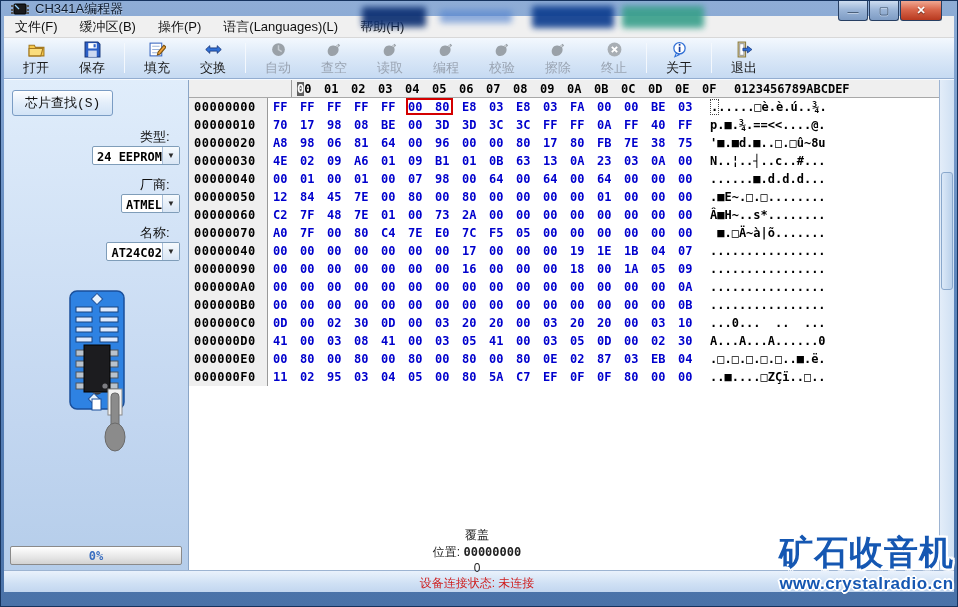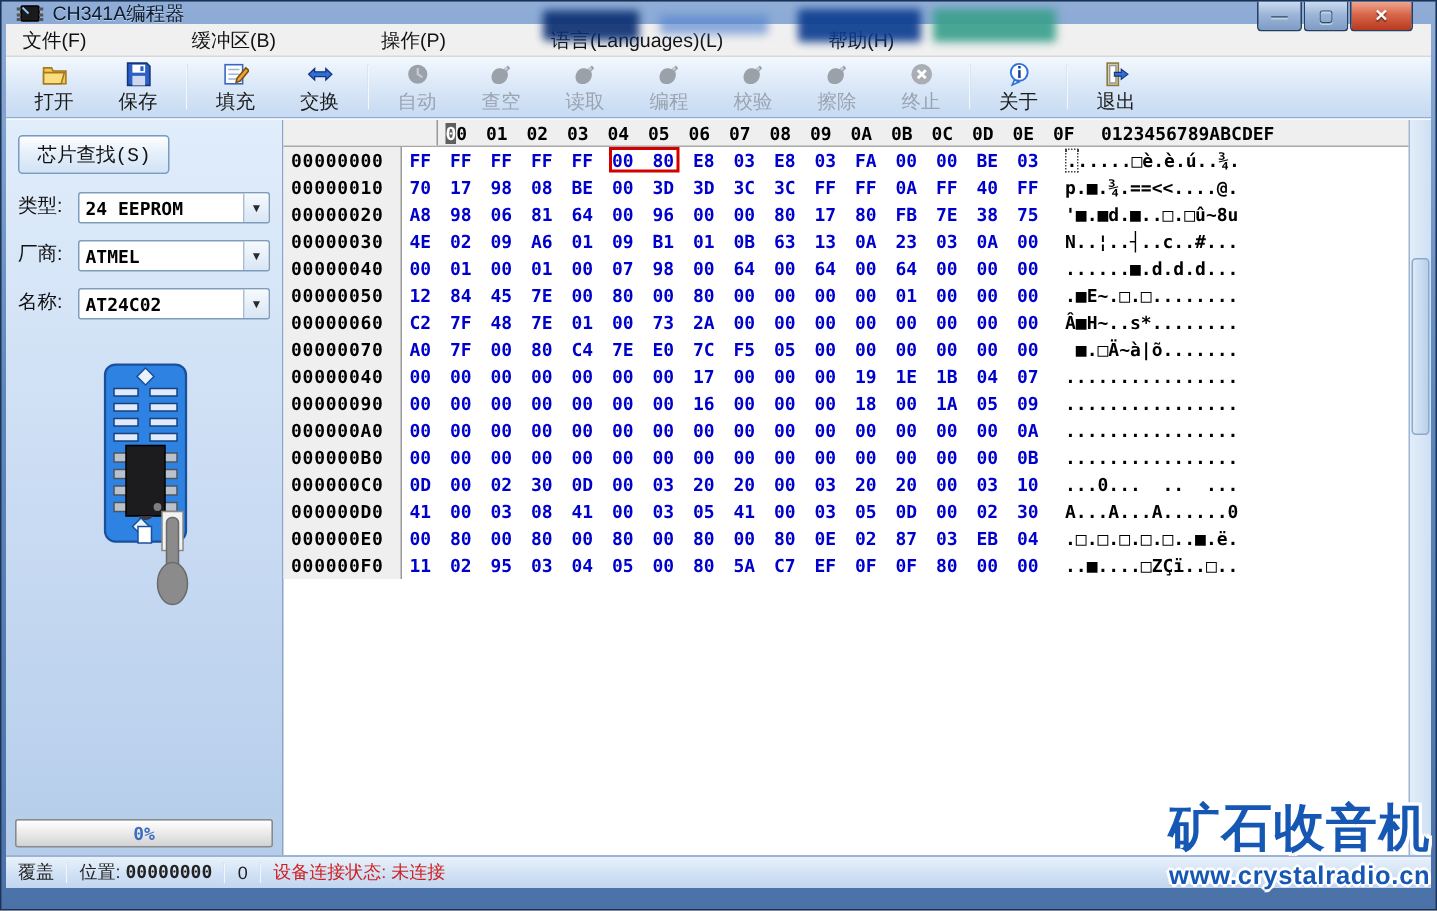--- a/index.html
+++ b/index.html
@@ -26,21 +26,21 @@
   .win-btn {
     width:30px; height:20px; display:flex; align-items:center; justify-content:center;
     font-size:11px; color:#fff; border:1px solid #273f63; border-top:none;
     background:linear-gradient(#cddcf0, #9cb6d8 45%, #7e9cc4);
     color:#33475f; border-radius:0 0 3px 3px; margin-left:1px;
     text-shadow:0 1px 0 rgba(255,255,255,.5); cursor:default;
   }
   .win-btn.close { width:42px; background:linear-gradient(#f0a892, #d9674c 45%, #b8391f); color:#fff; text-shadow:0 1px 1px rgba(0,0,0,.5); font-weight:bold; }
 
   
-  .menubar { height:22px; background:#f0f0f0; display:flex; align-items:center; border-bottom:1px solid #d8d8d8;gap:48px; }
+  .menubar { height:22px; background:#f0f0f0; display:flex; align-items:center; border-bottom:1px solid #d8d8d8; }
   .menu-item { padding:0 11px; font-size:13px; color:#111; line-height:22px; }
 
   
   .toolbar {
     height:41px; display:flex; align-items:center; padding-left:4px;
     background:linear-gradient(#f3f8fe, #dcE9f8 45%, #c6daf2);
     border-bottom:1px solid #93add0;
   }
   .tb-btn { min-width:56px; height:38px; display:flex; flex-direction:column; align-items:center; justify-content:flex-end; gap:1px; font-size:13px; color:#1a1a1a; }
   .tb-btn .tb-icon { width:17px; height:17px; display:block; }
@@ -55,21 +55,21 @@
     position:relative; width:185px; flex:none; padding:10px 8px 0 8px;
     background:linear-gradient(#e0edfb, #c2d6f0 70%, #b5cdea);
     border-right:1px solid #8aa5c6;
   }
   .chip-find-btn {
     display:inline-block; padding:3px 12px; font-size:13px; color:#111;
     background:linear-gradient(#fdfeff, #e3eefa 50%, #d2e3f6);
     border:1px solid #7a9cc4; border-radius:3px; box-shadow:0 1px 0 rgba(255,255,255,.7) inset;
     margin-bottom:12px; cursor:default;font-family:Liberation Mono, monospace;
   }
-  .field-row { display:flex; align-items:flex-start; margin-bottom:11px; }
+  .field-row { display:flex; align-items:flex-end; margin-bottom:11px;flex-direction:column; }
   .field-label { width:40px; font-size:13px; color:#111; flex:none; }
   .combo { flex:1; display:flex; height:21px; background:#fff; border:1px solid #7f9db9; border-radius:2px; overflow:hidden; align-items:stretch; }
   .combo-val { flex:1; font:bold 12px "DejaVu Sans Mono","Liberation Mono",monospace; color:#000; padding:3px 0 0 4px; white-space:nowrap; overflow:hidden; }
   .combo-btn { width:17px; flex:none; display:flex; align-items:center; justify-content:center; background:linear-gradient(#f6fafd,#d9e6f5); border-left:1px solid #a9bfd9; font-size:8px; color:#2a2a2a; }
   .capacity-row { display:flex; align-items:center; margin-top:2px; }
   .capacity-row .cap-val { font:bold 12px "DejaVu Sans Mono","Liberation Mono",monospace; color:#000; margin-left:2px; }
   .chip-art { margin:26px auto 0 auto; display:block; width:96px; }
   .progress-bar {
     position:absolute; left:6px; right:6px; bottom:5px; height:19px;
     border:1px solid #8a8a8a; border-radius:2px;
@@ -92,23 +92,23 @@
   .ascii-cell { white-space:pre; color:#000; padding-left:2px; }
   .ascii-cur { display:inline-block; border:1px dotted #444; margin-right:-1px; line-height:14px; }
   .redbox { position:absolute; border:2px solid #d40000; pointer-events:none; }
 
   
   .vscroll { width:15px; flex:none; background:linear-gradient(90deg,#e3edf9,#cfe0f3); border-left:1px solid #9db4d2; position:relative; }
   .vthumb { position:absolute; left:1px; right:1px; top:92px; height:118px; border:1px solid #8aa8cc; border-radius:3px; background:linear-gradient(90deg,#dcE9f8,#b9d0ea); }
 
   
   .statusbar {
-    height:22px; display:flex; align-items:center; justify-content:flex-start;
+    height:22px; display:flex; align-items:center; justify-content:flex-end;
     background:linear-gradient(#eaf2fc, #cfe0f4 60%, #c2d6ef);
-    border-top:1px solid #9db4d2; font-size:12px; color:#222; padding-right:4px;
+    border-top:1px solid #9db4d2; font-size:12px; color:#222; padding-right:4px;flex-direction:column;
   }
   .sb-item { padding:0 8px; white-space:nowrap; }
   .sb-sep { width:1px; height:14px; background:#9cb2d2; border-right:1px solid #f0f6fd; }
   .sb-red { color:#cf1f1f; }
   .sb-pos-val { font-family:"DejaVu Sans Mono","Liberation Mono",monospace; font-weight:bold; }
 
   
   .watermark { position:absolute; right:3px; bottom:14px; text-align:center; z-index:50; line-height:1; pointer-events:none; }
   .wm-title {
     font-size:34px; font-weight:bold; color:#1557b2; letter-spacing:1px;

